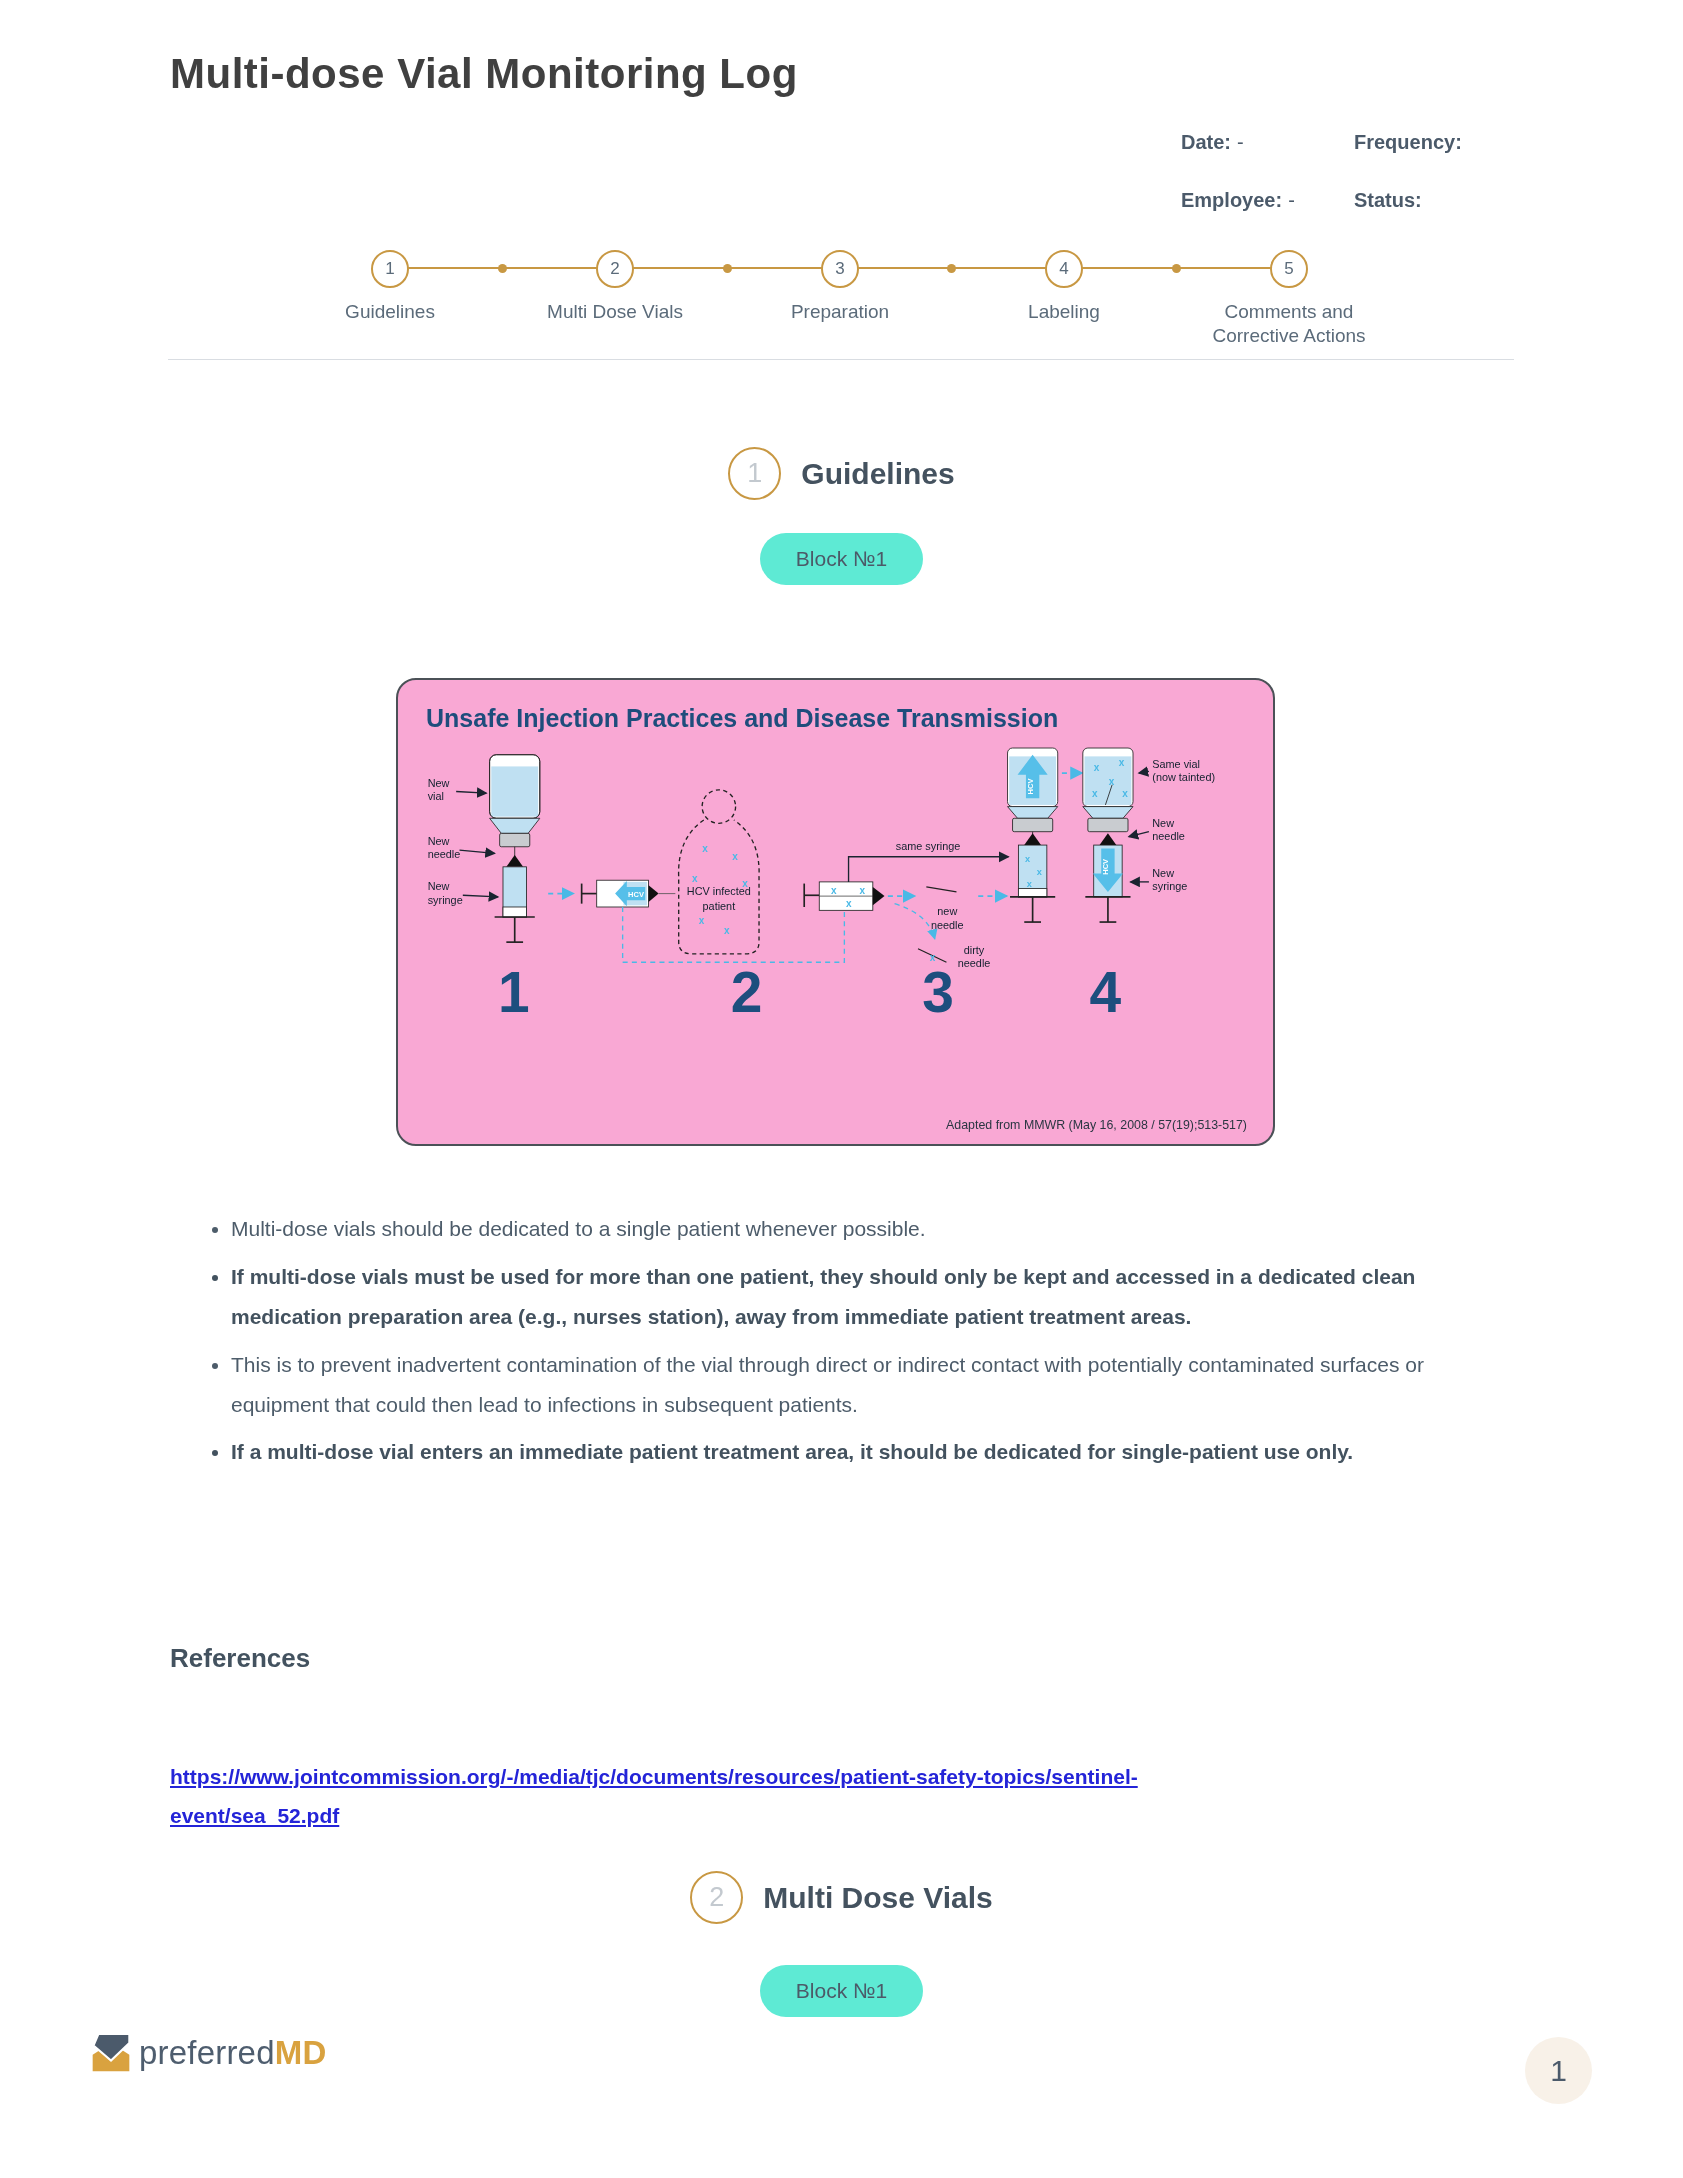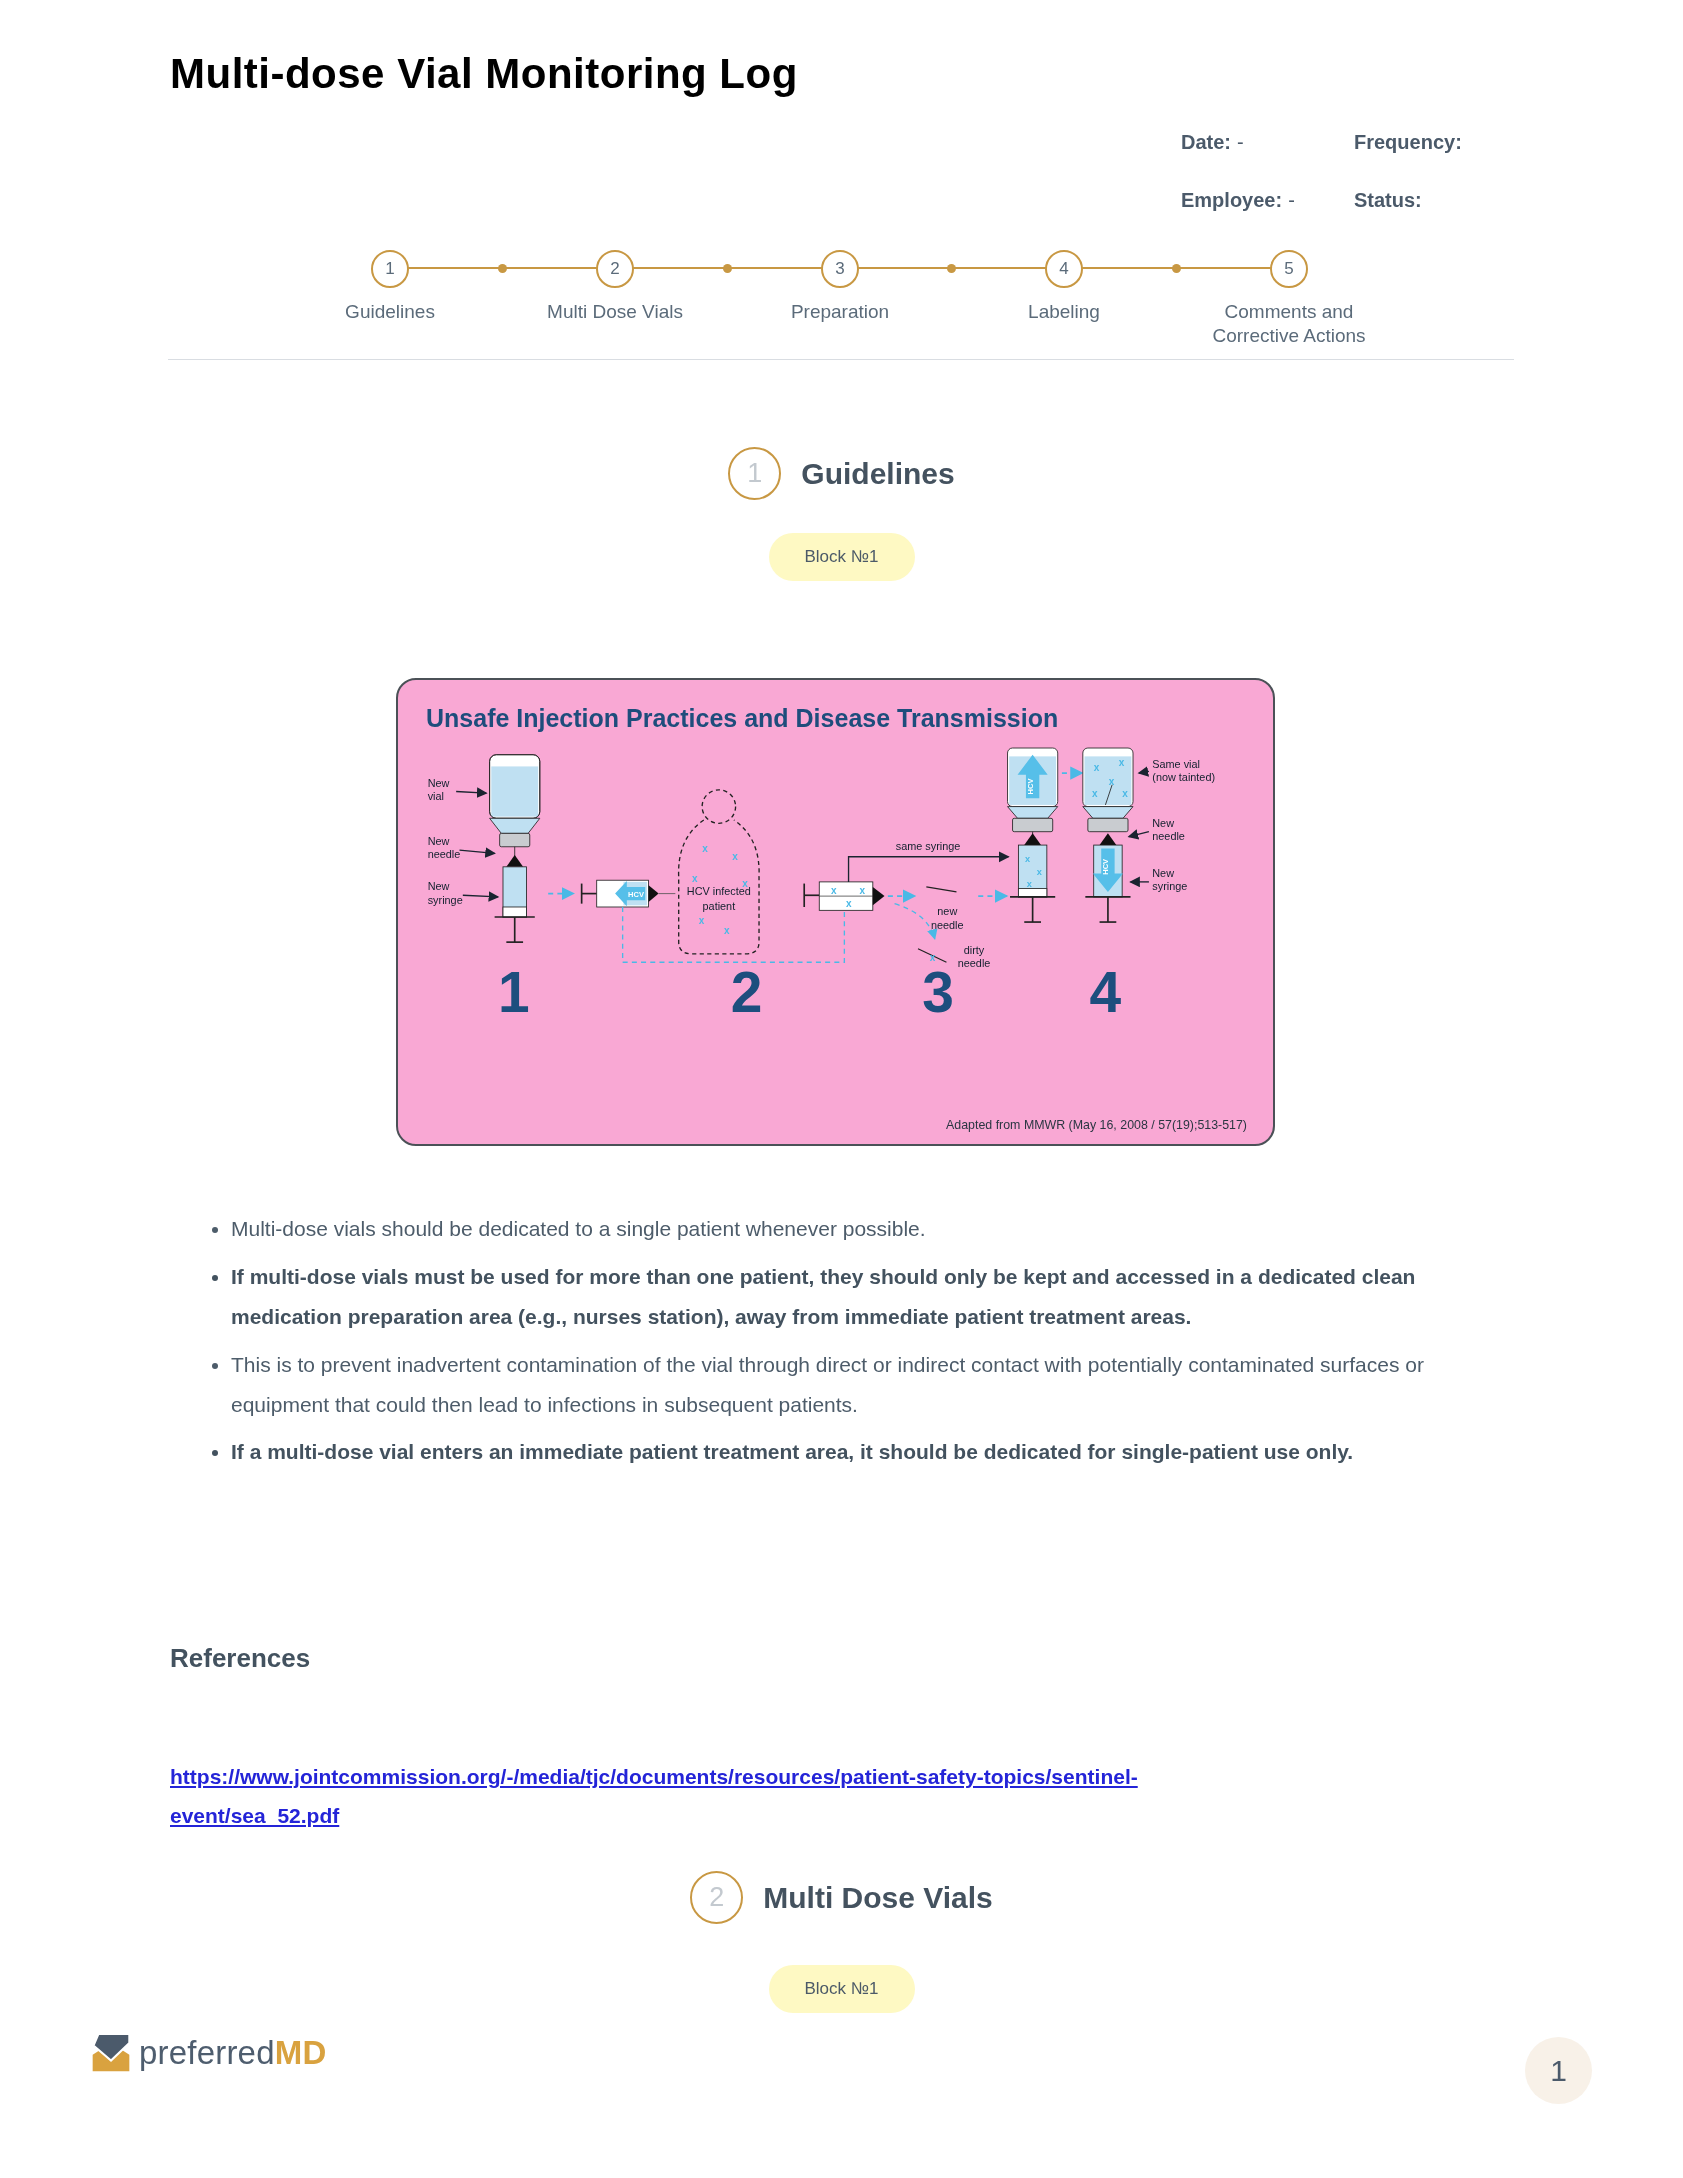--- a/index.html
+++ b/index.html
@@ -1,42 +1,42 @@
 <!DOCTYPE html>
 <html><head>
 <meta charset="utf-8">
 <style>
   html,body{margin:0;padding:0;background:#ffffff;}
   .page{position:relative;width:1683px;height:2178px;background:#fff;
         font-family:"Liberation Sans",sans-serif;color:#4b5a6a;overflow:hidden;}
   .abs{position:absolute;}
 
   
-  .doc-title{left:170px;top:50px;font-size:42px;font-weight:800;color:#000000;letter-spacing:0.5px;}
+  .doc-title{left:170px;top:50px;font-size:42px;font-weight:800;color:#404040;letter-spacing:0.5px;}
   .hfield{font-size:20px;font-weight:700;color:#4b5a6a;white-space:nowrap;margin-top:40px;}
   .hfield .val{font-weight:400;margin-left:6px;}
 
   
   .step-line{left:390px;top:267px;width:899px;height:2px;background:#c89843;}
   .step-dot{width:9px;height:9px;border-radius:50%;background:#c89843;top:264px;}
   .step-circle{width:38px;height:38px;border-radius:50%;border:2px solid #c89843;background:#fff;
                display:flex;align-items:center;justify-content:center;font-size:17px;color:#5b6b7a;
                box-sizing:border-box;}
   .step{display:flex;flex-direction:column;align-items:center;width:218px;}
   .step-label{margin-top:12px;font-size:19px;color:#5b6b7a;text-align:center;line-height:1.25;}
   .divider{left:168px;top:359px;width:1346px;height:1px;background:#d9dde2;}
 
   
   .sec-head{left:0;width:1683px;display:flex;align-items:center;justify-content:center;gap:20px;}
   .sec-circle{width:53px;height:53px;border-radius:50%;border:2px solid #c89843;background:#fff;
               display:flex;align-items:center;justify-content:center;font-size:27px;color:#c3c9cf;
               box-sizing:border-box;}
   .sec-title{font-size:30px;font-weight:800;color:#44525f;}
   .pill-row{left:0;width:1683px;display:flex;justify-content:center;}
-  .pill{background:#fef9c3;border-radius:30px;padding:14px 36px;font-size:17px;color:#4c5a68;}
+  .pill{background:#5eead4;border-radius:30px;padding:14px 36px;font-size:21px;color:#4c5a68;}
 
   
   .figure{left:396px;top:678px;width:879px;height:468px;background:#f9a8d4;border:2px solid #4b5157;
           border-radius:20px;box-sizing:border-box;padding:24px 28px 18px 28px;}
   .fig-title{font-size:25px;font-weight:800;color:#1e4d7c;margin:0 0 10px 0;}
   .fig-desc{font-size:17px;color:#16212c;line-height:1.6;margin:0 0 4px 0;}
   .fig-credit{position:absolute;right:26px;bottom:12px;font-size:12.4px;color:#2a3642;}
   .fig-svg{display:block;width:820px;height:auto;}
   svg text{font-family:"Liberation Sans",sans-serif;}
 

